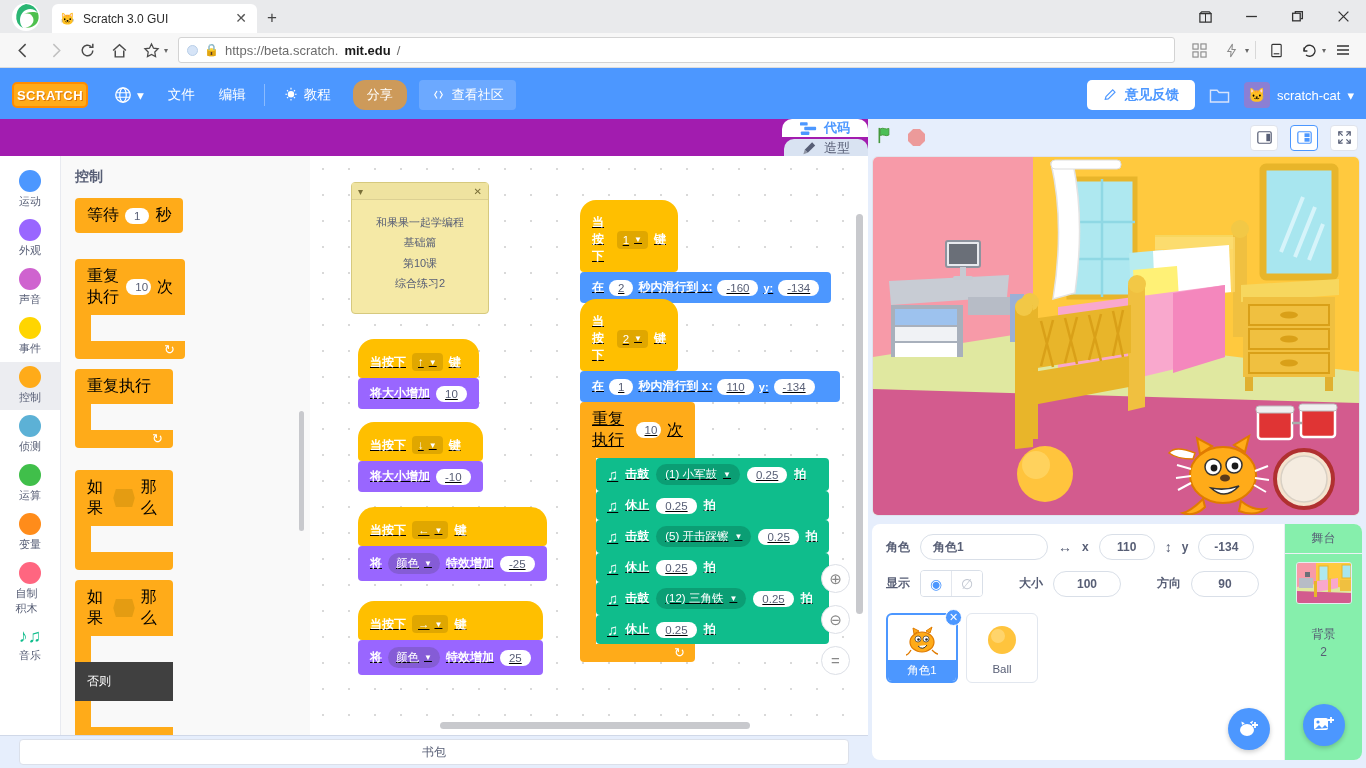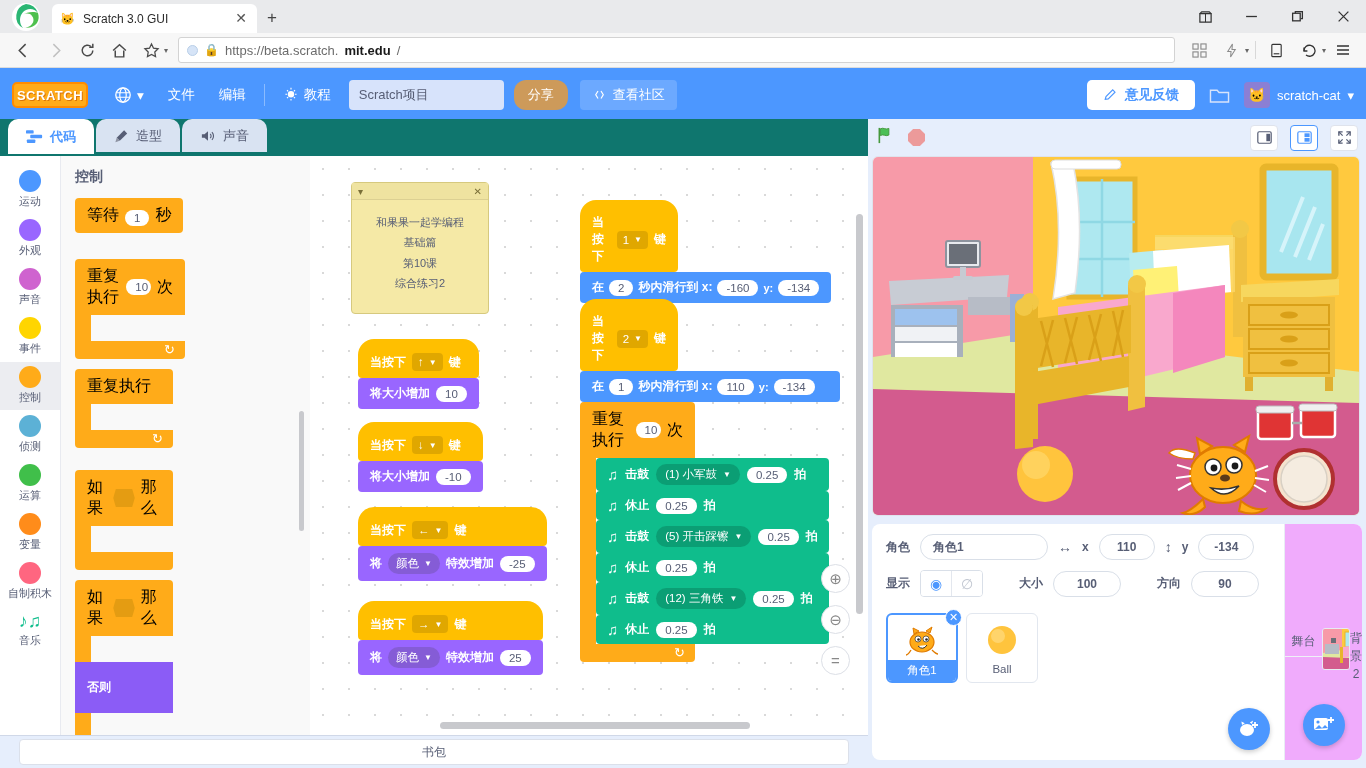--- a/index.html
+++ b/index.html
@@ -89,50 +89,50 @@
   .account-av {
     width:26px;height:26px;border-radius:4px;background:#8b7fd4; display:flex;align-items:center;justify-content:center;
     font-size: 14px;
   }
 
   
   .app { display: flex; height: 649px; background: #e6eefc; }
 
   
   .editor { width: 868px; display: flex; flex-direction: column; background:#fff; }
-  .tabs-row { height: 37px; background: #0f766e; display: flex; padding-left: 8px; gap: 2px; }
+  .tabs-row { height: 37px; background: #a21caf; display: flex; align-items: flex-end; padding-left: 8px; gap: 2px; flex-direction: column; }
   .tab-chip {
     height: 33px; padding: 0 18px; border-radius: 10px 10px 0 0;
     display:flex; align-items:center; gap: 7px;
     font-size: 13px; color: #575e75; background: #d9e3f2;
   }
   .tab-chip.active { background: #fff; color: #4c97ff; font-weight: bold; height: 35px; }
 
   .editor-body { flex: 1; display: flex; background:#fff; position: relative; overflow:hidden; }
 
   .cat-col {
     width: 61px; background: #fff; border-right: 1px solid #e8eaf0;
     padding-top: 10px; display:flex; flex-direction:column; align-items:center; gap: 1px;
     overflow:hidden;
   }
   .cat {
-    width: 61px; padding: 4px 8px 5px; display:flex; flex-direction:column; align-items:center; gap:2px;
+    width: 61px; padding: 4px 16px 5px; display:flex; flex-direction:column; align-items:center; gap:2px;
     font-size: 11px; color: #575e75;
   }
   .cat.selected { background: #ecedf1; }
   .cat-dot { width: 22px; height: 22px; border-radius: 50%; }
   .cat-note { font-size: 18px; line-height: 20px; color: #0fbd8c; }
 
   .palette {
     width: 249px; background: #f9f9f9; padding: 12px 0 0 14px; position: relative; overflow: hidden;
   }
   .pal-title { font-size: 14px; font-weight: bold; color: #575e75; margin-bottom: 12px; }
   .pal-scroll { width: 5px; background: #c8c9cd; border-radius: 3px; position:absolute; right: 6px; top: 255px; height: 120px; }
   .blk-stack {
-    background: #ffab19; border-radius: 4px; display:inline-flex; align-items:flex-end; gap:6px;
+    background: #ffab19; border-radius: 4px; display:inline-flex; align-items:center; gap:6px;
     padding: 7px 12px; min-height: 32px;
   }
   .oval {
     background: #fff; color: #575e75; border-radius: 10px; padding: 2px 9px;
     font-size: 11.5px; font-weight: normal; min-width: 24px; text-align:center; display:inline-block;
   }
   .hexa { width: 34px; height: 18px; background: #e49c12; display:inline-block;
           clip-path: polygon(12% 0,88% 0,100% 50%,88% 100%,12% 100%,0 50%); }
   .c-block { position: relative; }
   .c-head { background:#ffab19; border-radius: 4px 4px 0 0; display:flex; align-items:center; gap:6px; padding: 7px 12px; }
@@ -153,21 +153,21 @@
   .zoom-btn { width: 29px; height: 29px; border-radius: 50%; background:#fff; border:1px solid #dcdfe6;
               display:flex;align-items:center;justify-content:center; color:#888; font-size:15px; }
 
   .comment {
     position: absolute; background:#f5e9a6; border:1px solid #d6c97e; border-radius: 4px;
     width: 138px; height: 132px; font-size: 11px; color:#575e75;
   }
   .comment-bar { height: 17px; background:#efe3a0; border-bottom:1px solid #dcd092; display:flex; align-items:center; justify-content:space-between; padding: 0 6px; font-size:10px; color:#7a6f38;}
   .comment-body { padding: 12px 24px; text-align:center; line-height: 1.85; }
 
-  .script { position: absolute; }
+  .script { position: absolute; text-decoration: underline; }
   .hat {
     background:#ffbf00; border-radius: 16px 16px 4px 4px; display:flex; align-items:center; gap:6px;
     padding: 14px 12px 7px; font-size:12px; color:#fff; font-weight:bold;
   }
   .dropdown {
     background: rgba(0,0,0,0.12); border-radius: 4px; padding: 3px 6px; font-size: 11.5px;
     display:inline-flex; align-items:center; gap: 5px; color:#fff; font-weight:normal;
   }
   .dd-caret { font-size: 8px; }
   .blk-looks { background:#9966ff; display:flex; align-items:center; gap:6px; padding:7px 12px; border-radius:4px; font-size:12px;color:#fff;font-weight:bold;}
@@ -229,22 +229,22 @@
     position:absolute; right:-6px; top:-6px; width:17px;height:17px;border-radius:50%;
     background:#4c97ff; color:#fff; font-size:11px; display:flex;align-items:center;justify-content:center;
     border:1px solid #fff;
   }
   .add-fab {
     position:absolute; width:42px;height:42px;border-radius:50%;background:#4c97ff;
     display:flex;align-items:center;justify-content:center;color:#fff;font-size:18px;
     box-shadow: 0 2px 5px rgba(0,0,0,0.2);
   }
   .stage-pane {
-    width: 78px; background:#f0abfc; border-left:1px solid #e9edf4; border-radius: 0 8px 8px 0;
-    display:flex; align-items:center; padding-top: 6px; position:relative;
+    width: 78px; background:#86efac; border-left:1px solid #e9edf4; border-radius: 0 8px 8px 0;
+    display:flex; flex-direction:column; align-items:center; padding-top: 6px; position:relative;
   }
   .stage-pane-title { font-size:12px;color:#575e75; padding-bottom:6px; border-bottom:1px solid #eef1f6; width:100%; text-align:center;}
   .bg-thumb { width: 56px; height: 42px; margin-top: 8px; border-radius:3px; overflow:hidden; border:1px solid #e7ebf2;}
   .bg-name { font-size: 12px; color:#575e75; margin-top: 21px; text-align:center; line-height:1.5;}
 </style>
 </head>
 <body>
 
 <div class="browser-titlebar">
   <div class="edge-logo">
@@ -376,21 +376,20 @@
   <div class="mb-item">文件</div>
   <div class="mb-item">编辑</div>
   <div class="mb-divider"></div>
   <div class="mb-item">
     <svg width="16" height="16" viewBox="0 0 20 20">
         <circle cx="10" cy="9" r="4" fill="#fff"></circle>
         <path d="M10 1v2M10 15v2M3 9h2M15 9h2M5 4l1.4 1.4M13.6 5.4L15 4M5 14l1.4-1.4M13.6 12.6L15 14" stroke="#fff" stroke-width="1.4"></path>
       </svg>
     <span>教程</span>
   </div>
-  <div class="project-name">Scratch项目</div>
   <div class="share-btn">分享</div>
   <div class="community-btn">
     <svg width="15" height="15" viewBox="0 0 20 20">
         <path d="M8 4l-3 5 3 5M12 4l3 5-3 5" fill="none" stroke="#fff" stroke-width="1.6"></path>
       </svg>
     <span>查看社区</span>
   </div>
   <div class="mb-spacer"></div>
   <div class="feedback-btn">
     <svg width="15" height="15" viewBox="0 0 20 20">
@@ -527,21 +526,21 @@
           <div class="c-foot"></div>
         </div>
 
         <div class="c-block" style="margin-bottom:10px; width:98px">
           <div class="c-head">
             <span>如果</span>
             <span class="hexa"></span>
             <span>那么</span>
           </div>
           <div class="c-mouth"></div>
-          <div style="background:#8b5cf6;padding:17px 12px;font-size:12px;color:#fff;font-weight:bold">否则</div>
+          <div style="background:#404040;padding:11px 12px;font-size:12px;color:#fff;font-weight:normal">否则</div>
           <div class="c-mouth"></div>
           <div class="c-foot"></div>
         </div>
 
         <div class="pal-scroll"></div>
       </div>
 
       <div class="workspace">
 
         <div class="comment" style="left:41px; top:26px">

